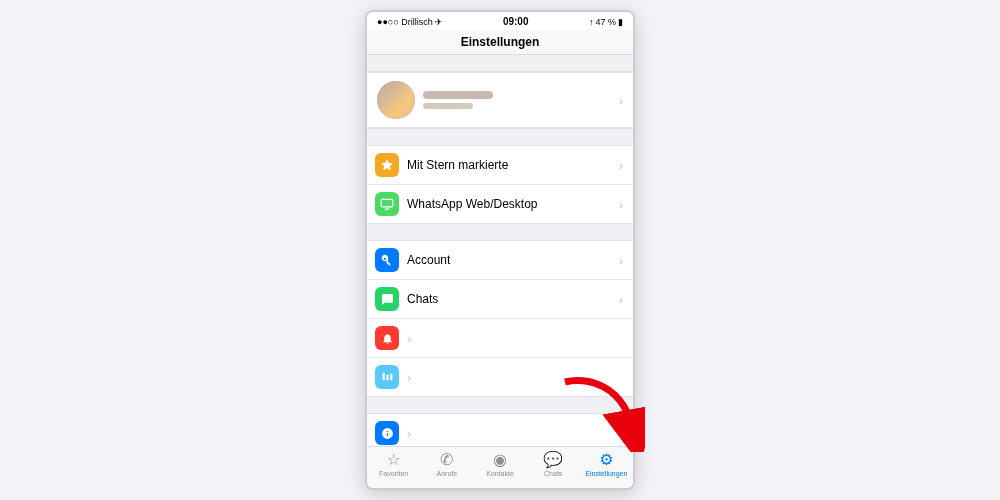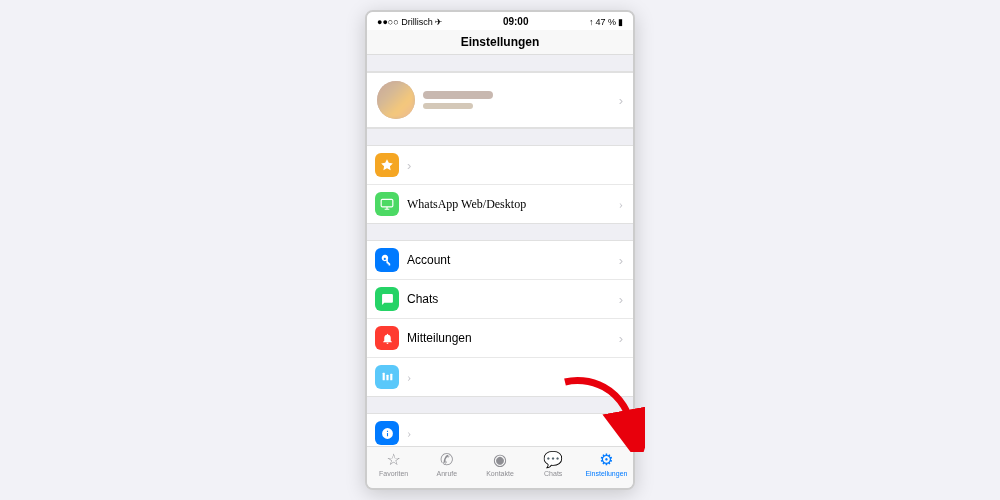--- a/index.html
+++ b/index.html
@@ -62,21 +62,21 @@
     }
     .list-item {
       display: flex;
       align-items: center;
       padding: 7px 10px 7px 8px;
       border-bottom: 1px solid #e8e8e8;
       background: #fff;
       position: relative;
       cursor: pointer;
     }
-    .list-item:last-child { border-bottom: none; font-family: Liberation Serif, serif; }
+    .list-item:last-child { border-bottom: none; }
     .list-icon {
       width: 24px;
       height: 24px;
       border-radius: 6px;
       display: flex;
       align-items: center;
       justify-content: center;
       margin-right: 8px;
       flex-shrink: 0;
       font-size: 13px;
@@ -215,20 +215,21 @@
 
       <div class="section-gap"></div>
 
       <div class="list-section">
         <div class="list-item">
           <div class="list-icon icon-yellow">
             <svg width="14" height="14" viewBox="0 0 24 24" fill="white">
               <path d="M12 2l3.09 6.26L22 9.27l-5 4.87 1.18 6.88L12 17.77l-6.18 3.25L7 14.14 2 9.27l6.91-1.01L12 2z"></path>
             </svg>
           </div>
+          <span class="list-label">Mit Stern markierte</span>
           <span class="list-chevron">›</span>
         </div>
         <div class="list-item">
           <div class="list-icon icon-green-light">
             <svg width="14" height="14" viewBox="0 0 24 24" fill="white">
               <rect x="2" y="4" width="20" height="13" rx="2" fill="none" stroke="white" stroke-width="2"></rect>
               <path d="M8 21h8M12 17v4" stroke="white" stroke-width="2"></path>
             </svg>
           </div>
           <span class="list-label">WhatsApp Web/Desktop</span>
@@ -256,21 +257,20 @@
           </div>
           <span class="list-label">Chats</span>
           <span class="list-chevron">›</span>
         </div>
         <div class="list-item">
           <div class="list-icon icon-red">
             <svg width="13" height="13" viewBox="0 0 24 24" fill="white">
               <path d="M12 22a2 2 0 0 0 2-2H10a2 2 0 0 0 2 2zm6-6V11a6 6 0 0 0-5-5.91V4a1 1 0 0 0-2 0v1.09A6 6 0 0 0 6 11v5l-2 2v1h16v-1l-2-2z"></path>
             </svg>
           </div>
-          <span class="list-label">Mitteilungen</span>
           <span class="list-chevron">›</span>
         </div>
         <div class="list-item">
           <div class="list-icon icon-teal">
             <svg width="13" height="13" viewBox="0 0 24 24" fill="white">
               <rect x="3" y="3" width="4" height="14" rx="1"></rect>
               <rect x="10" y="7" width="4" height="10" rx="1"></rect>
               <rect x="17" y="5" width="4" height="12" rx="1"></rect>
             </svg>
           </div>

